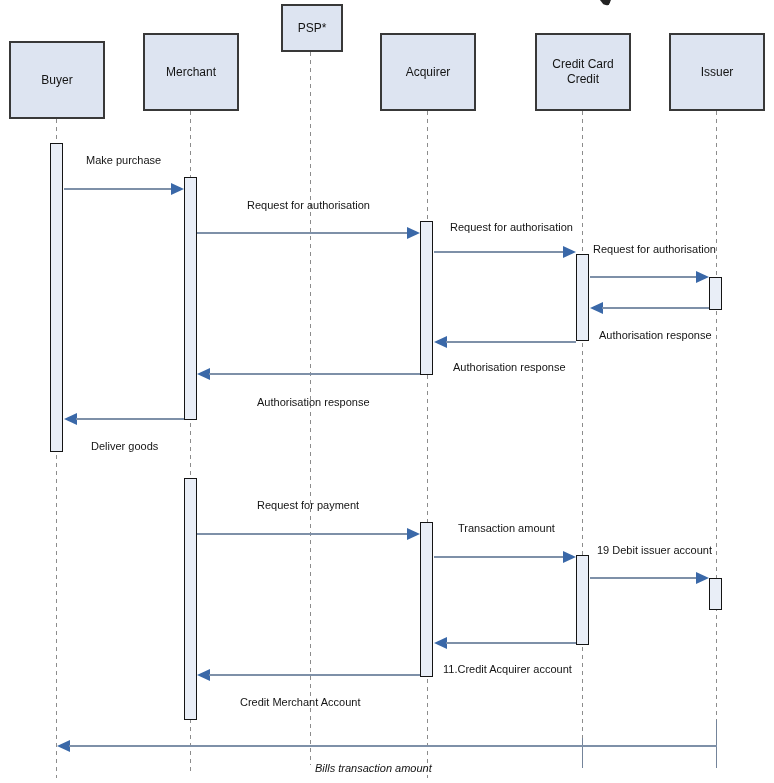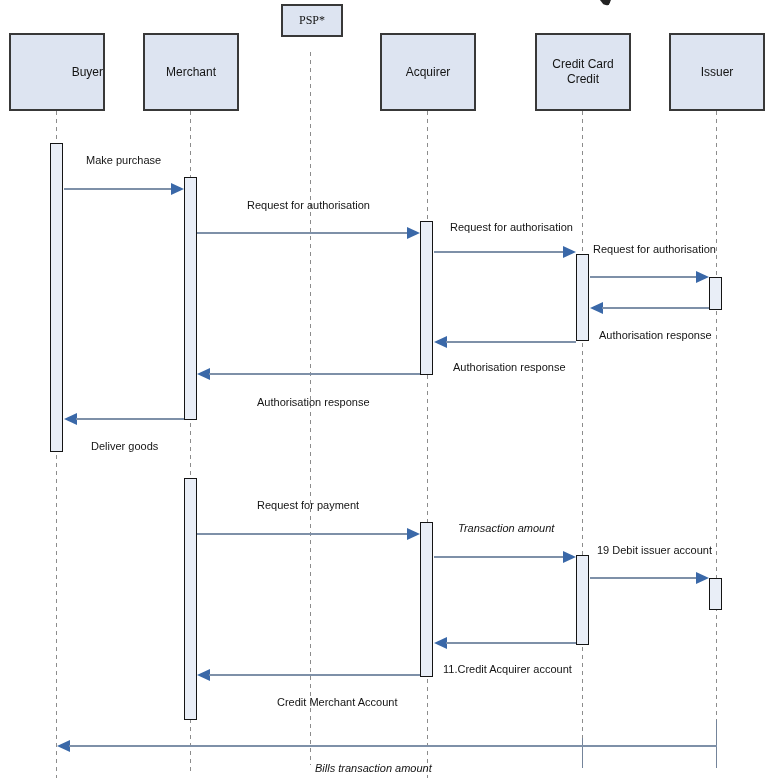--- a/index.html
+++ b/index.html
@@ -6,21 +6,21 @@
   #canvas{
     position:relative;width:774px;height:783px;background:#ffffff;overflow:hidden;
     font-family:"Liberation Sans", sans-serif;color:#141414;
   }
   .actor-box{
     position:absolute;width:96px;height:78px;box-sizing:border-box;
     background:#dde4f1;border:2px solid #383838;
     display:flex;align-items:center;justify-content:center;text-align:center;
     font-size:12px;line-height:1.25;color:#141414;
   }
-  .actor-box.psp{width:62px;height:33px;font-family:Liberation Serif, serif;}
+  .actor-box.psp{width:62px;height:48px;}
   .lifeline{
     position:absolute;width:1px;
     background:repeating-linear-gradient(to bottom,#8c8c8c 0 4px,transparent 4px 8px);
   }
   .lifeline-solid{position:absolute;width:1px;background:#74849a;}
   .activation{
     position:absolute;width:13px;box-sizing:border-box;
     background:#e9eef7;border:1px solid #151515;
   }
   .msg-line{position:absolute;height:1.5px;background:#7e90a8;}
@@ -44,21 +44,21 @@
 
   <div class="lifeline" style="left:56px;top:111px;height:667px;"></div>
   <div class="lifeline" style="left:190px;top:111px;height:664px;"></div>
   <div class="lifeline" style="left:310px;top:52px;height:713px;"></div>
   <div class="lifeline" style="left:427px;top:111px;height:667px;"></div>
   <div class="lifeline" style="left:582px;top:111px;height:627px;"></div>
   <div class="lifeline-solid" style="left:582px;top:738px;height:30px;"></div>
   <div class="lifeline" style="left:716px;top:111px;height:609px;"></div>
   <div class="lifeline-solid" style="left:716px;top:720px;height:48px;"></div>
 
-  <div class="actor-box" style="left:9px;top:33px;justify-content:flex-end;">
+  <div class="actor-box" style="left:9px;top:41px;">
     <span>Buyer</span>
   </div>
   <div class="actor-box" style="left:143px;top:33px;">
     <span>Merchant</span>
   </div>
   <div class="actor-box psp" style="left:281px;top:4px;">
     <span>PSP*</span>
   </div>
   <div class="actor-box" style="left:380px;top:33px;">
     <span>Acquirer</span>
@@ -140,19 +140,19 @@
 
   <div class="msg-label" style="left:86px;top:154px;">Make purchase</div>
   <div class="msg-label" style="left:247px;top:199px;">Request for authorisation</div>
   <div class="msg-label" style="left:450px;top:221px;">Request for authorisation</div>
   <div class="msg-label" style="left:593px;top:243px;">Request for authorisation</div>
   <div class="msg-label" style="left:599px;top:329px;">Authorisation response</div>
   <div class="msg-label" style="left:453px;top:361px;">Authorisation response</div>
   <div class="msg-label" style="left:257px;top:396px;">Authorisation response</div>
   <div class="msg-label" style="left:91px;top:440px;">Deliver goods</div>
   <div class="msg-label" style="left:257px;top:499px;">Request for payment</div>
-  <div class="msg-label" style="left:458px;top:522px;font-style:italic;">Transaction amount</div>
+  <div class="msg-label" style="left:458px;top:522px;">Transaction amount</div>
   <div class="msg-label" style="left:597px;top:544px;">19 Debit issuer account</div>
   <div class="msg-label" style="left:443px;top:663px;">11.Credit Acquirer account</div>
-  <div class="msg-label" style="left:240px;top:696px;margin-left:37px;">Credit Merchant Account</div>
+  <div class="msg-label" style="left:240px;top:696px;">Credit Merchant Account</div>
   <div class="msg-label" style="left:315px;top:762px;font-style:italic;">Bills transaction amount</div>
 
 </div>
 
 </body></html>

